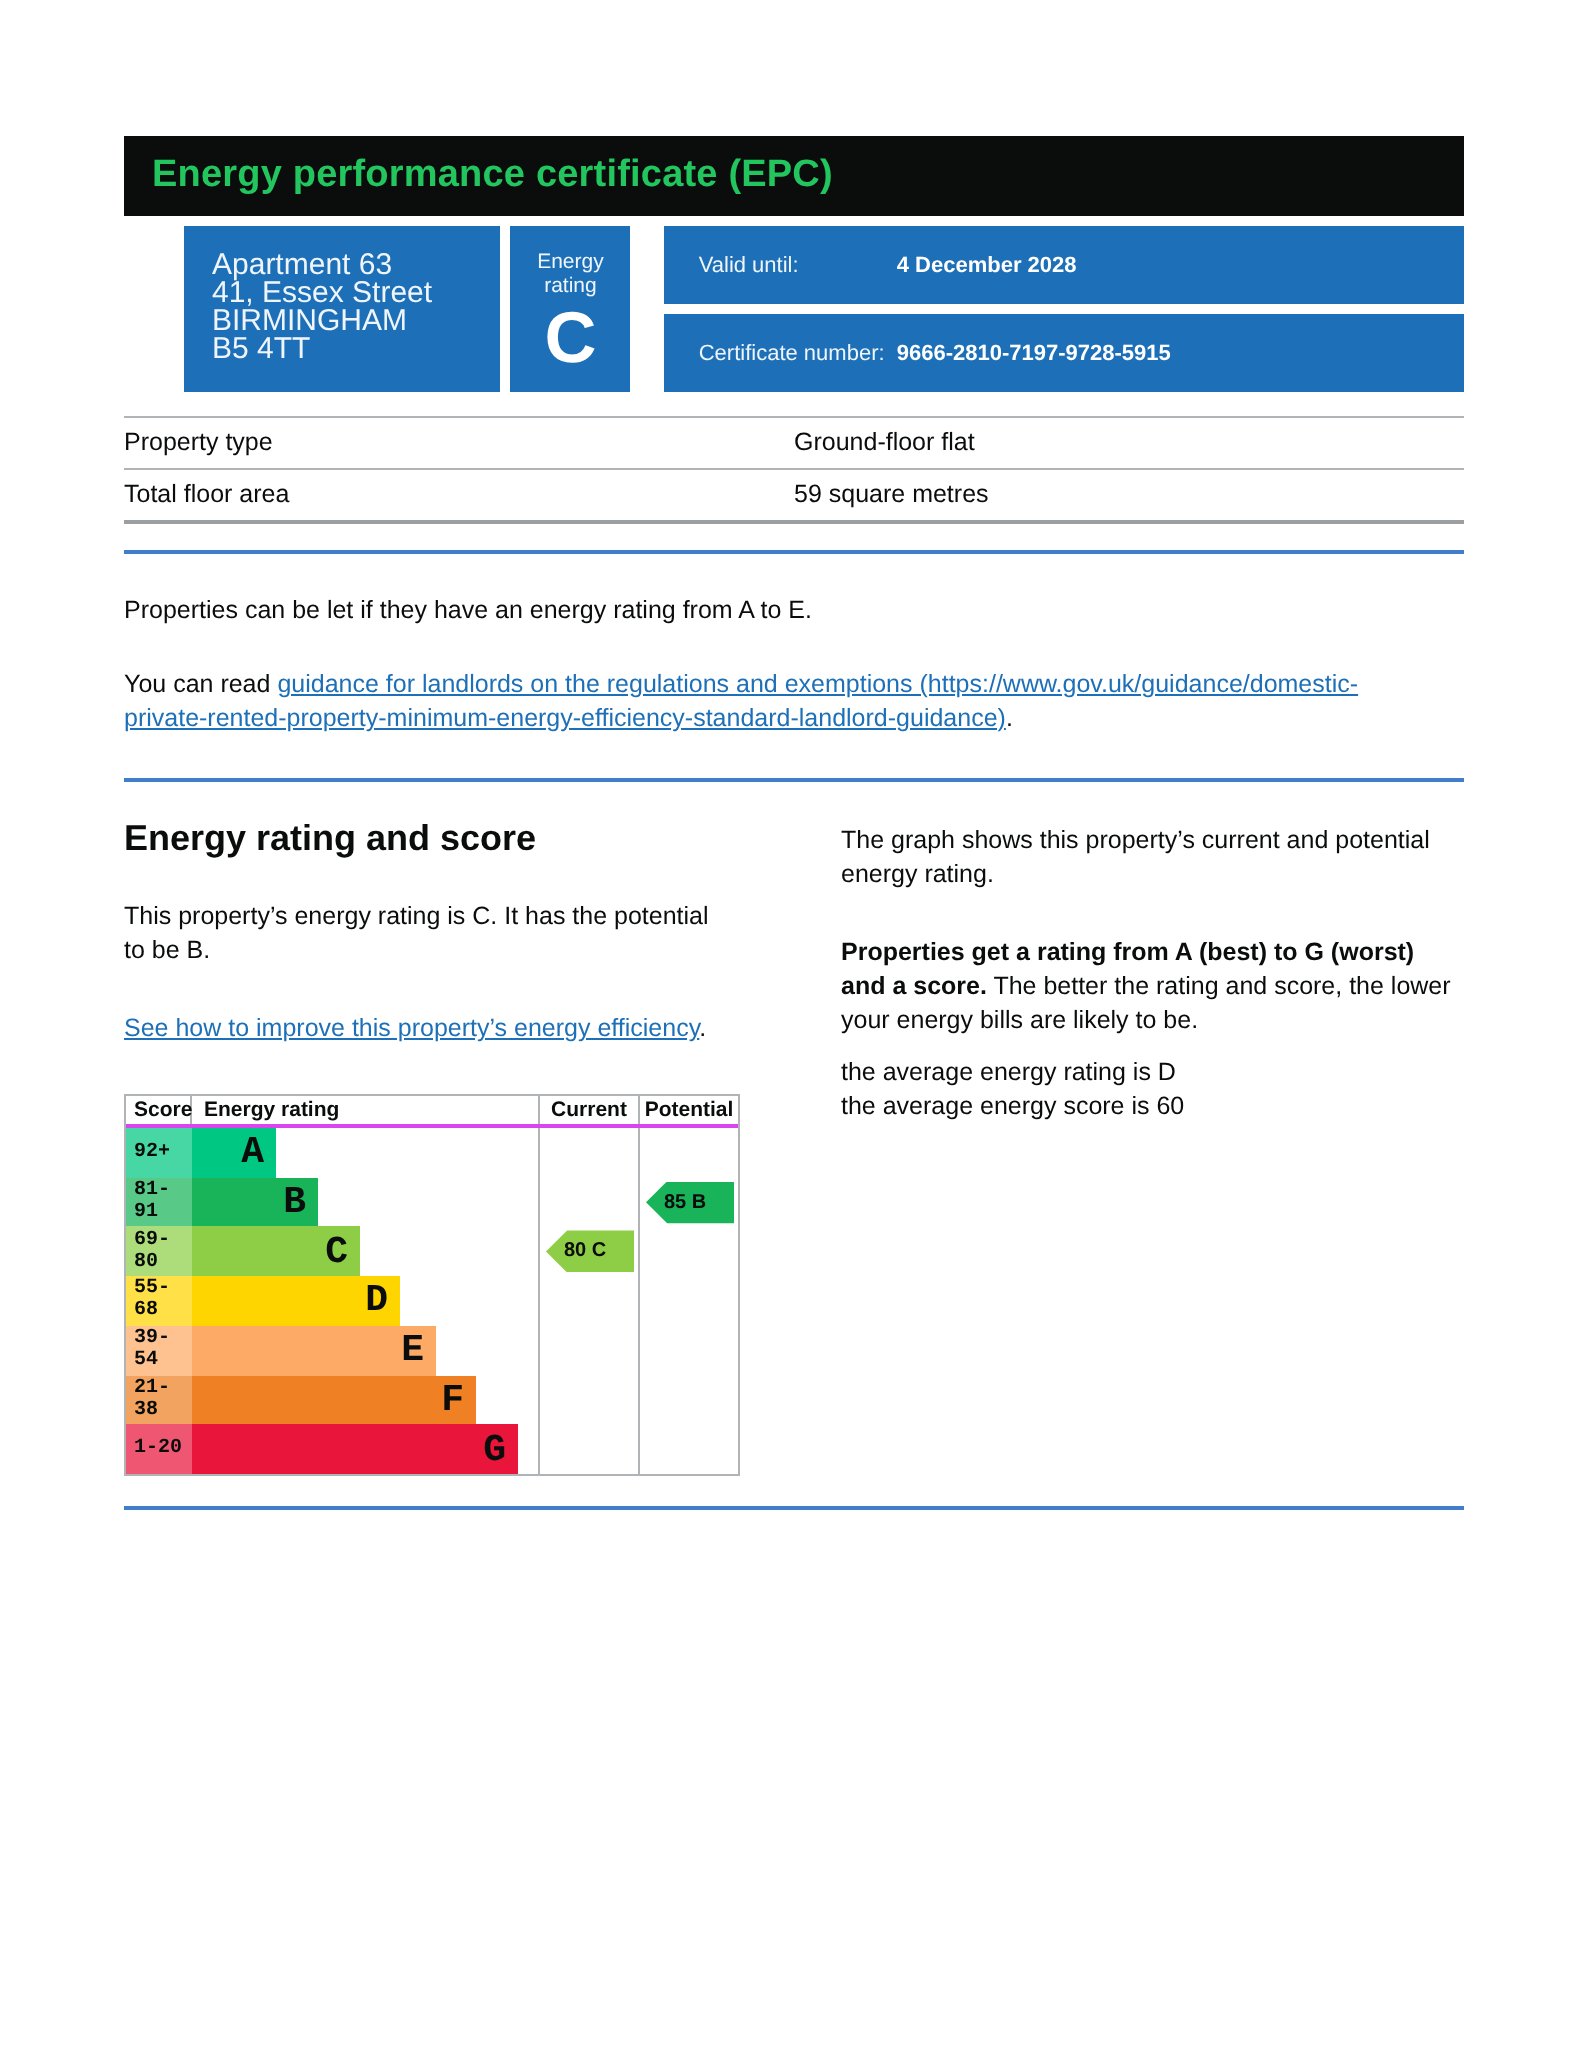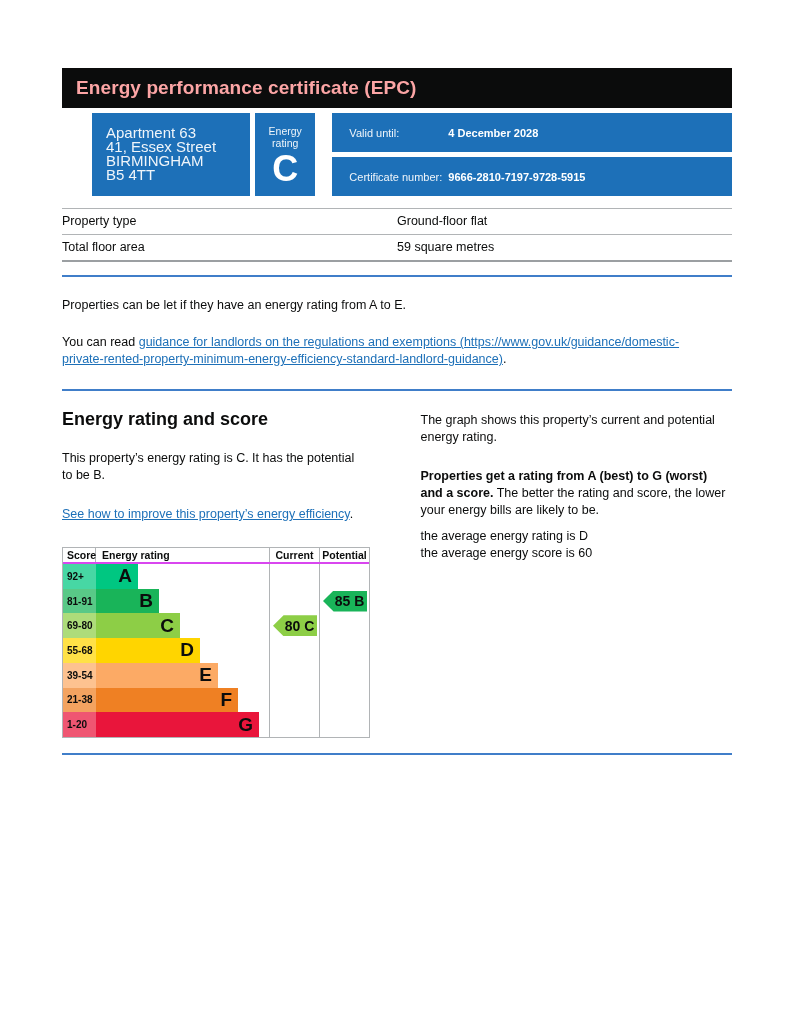--- a/index.html
+++ b/index.html
@@ -8,21 +8,21 @@
     width: 793px; height: 1024px;
     background: #ffffff;
     color: #0b0c0c;
     font-family: "Liberation Sans", sans-serif;
     font-size: 12.5px;
   }
   .page { padding: 68px 61px 0 62px; }
 
   
   .titlebar { background: #0b0c0c; height: 40px; display: flex; align-items: center; }
-  .titlebar h1 { color: #fca5a5; font-size: 19px; font-weight: bold; margin: 0; padding-left: 14px; letter-spacing: .1px; }
+  .titlebar h1 { color: #22c55e; font-size: 19px; font-weight: bold; margin: 0; padding-left: 14px; letter-spacing: .1px; }
 
   
   .summary { display: flex; gap: 5px; margin-top: 5px; height: 83px; }
   .bluebox { background: #1d70b8; color: #ffffff; }
   .addressbox { width: 180px; padding: 13px 8px 0 14px; font-size: 15px; line-height: 14px; color: rgba(255,255,255,.93); margin-left: 30px; }
   .ratingbox { width: 70px; text-align: center; }
   .rating-label { font-size: 10.5px; margin-top: 12px; color: rgba(255,255,255,.93); }
   .rating-value { font-size: 36px; font-weight: bold; line-height: 40px; }
   .summary-right { width: 476px; display: flex; flex-direction: column; gap: 5px; padding-left: 12px; }
   .info-row { flex: 1; display: flex; align-items: center; font-size: 11px; }
@@ -55,30 +55,30 @@
   .col-right .p3 { margin-top: 30px; }
   .col-right .avg { margin-top: 9px; line-height: 16.5px; }
 
   
   .epc-chart { width: 308px; border: 1px solid #b1b4b6; margin-top: 24px; }
   .epc-header { display: flex; height: 16px; border-bottom: 2px solid #d946ef; font-size: 10.5px; font-weight: bold; line-height: 15px; }
   .eh-score { width: 33px; padding-left: 4px; border-right: 1px solid #b1b4b6; }
   .eh-rating { width: 173px; padding-left: 6px; }
   .eh-cur, .eh-pot { width: 50px; text-align: center; border-left: 1px solid #b1b4b6; }
   .epc-body { position: relative; display: flex; height: 173px; }
-  .epc-bands { width: 206px; }
+  .epc-bands { width: 206px; font-family: Liberation Mono, monospace; }
   .epc-row { display: flex; height: 24.714px; }
   .cell-score { width: 33px; padding-left: 4px; font-size: 10px; font-weight: bold; display: flex; align-items: center; }
   .cell-bar { width: 173px; }
   .band-bar { height: 100%; display: flex; align-items: center; justify-content: flex-end; padding-right: 6px; font-weight: bold; font-size: 19px; }
   .epc-col { width: 50px; border-left: 1px solid #b1b4b6; position: relative; }
   .arrow { position: absolute; left: 3px; right: 2px; height: 21px;
            clip-path: polygon(0 50%, 24% 0, 100% 0, 100% 100%, 24% 100%);
-           display: flex; align-items: center; justify-content: center;
-           padding-left: 9px; font-size: 14px; font-weight: bold; }
+           display: flex; align-items: center; justify-content: flex-start;
+           padding-left: 9px; font-size: 10px; font-weight: bold; }
 </style>
 </head>
 <body>
 
 <div class="page">
 
   <header class="titlebar">
     <h1>Energy performance certificate (EPC)</h1>
   </header>
 

